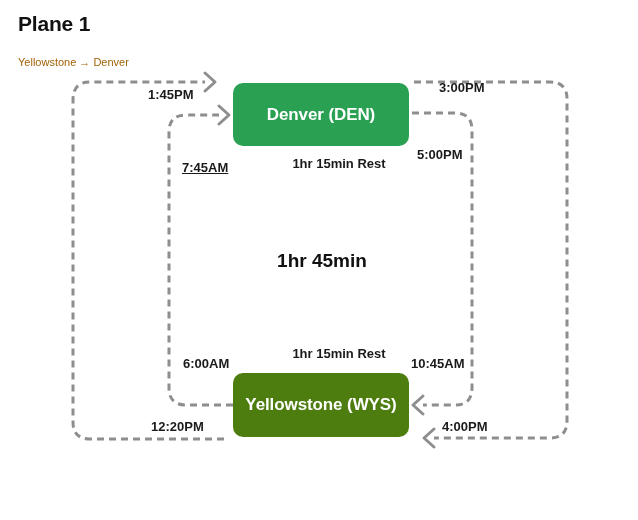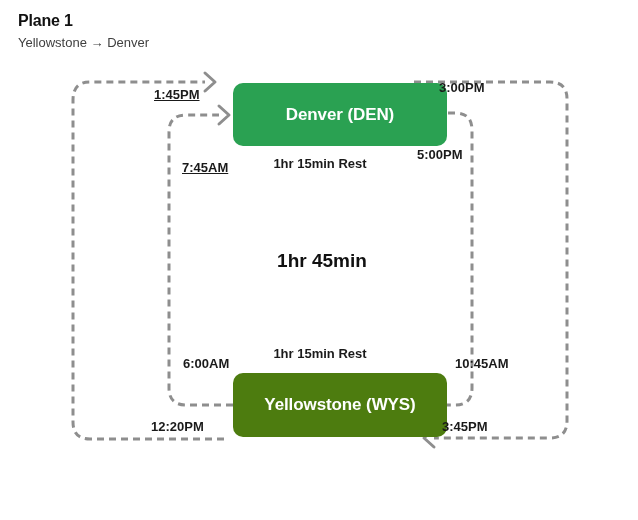--- a/index.html
+++ b/index.html
@@ -6,49 +6,49 @@
   .stage {
     position: relative;
     width: 638px;
     height: 520px;
     background: #ffffff;
     overflow: hidden;
     font-family: "Liberation Sans", "DejaVu Sans", sans-serif;
   }
   .header { position: absolute; left: 18px; top: 12px; }
   .title {
-    font-size: 16px;
+    font-size: 21px;
     font-weight: 700;
     color: #111111;
     letter-spacing: -0.2px;
     line-height: 1.1;
   }
   .subtitle {
-    margin-top: 5px;
-    font-size: 13px;
-    color: #404040;
+    margin-top: 21px;
+    font-size: 11px;
+    color: #a16207;
   }
   svg.routes { position: absolute; left: 0; top: 0; }
   .route {
     fill: none;
     stroke: #8e8e8e;
     stroke-width: 3;
     stroke-dasharray: 7 5;
   }
   .arrowhead {
     fill: none;
     stroke: #8e8e8e;
     stroke-width: 3;
     stroke-linecap: round;
     stroke-linejoin: round;
   }
   .node {
     position: absolute;
     left: 233px;
-    width: 214px;
+    width: 176px;
     height: 63px;
     border-radius: 10px;
     display: flex;
     align-items: center;
     justify-content: center;
     color: #ffffff;
     font-size: 17px;
     font-weight: 700;
     letter-spacing: -0.1px;
   }
@@ -56,44 +56,44 @@
   .node-wys { top: 373px; height: 64px; }
   .tlabel {
     position: absolute;
     font-size: 13px;
     font-weight: 600;
     color: #1a1a1a;
     white-space: nowrap;
   }
   .clabel {
     position: absolute;
-    left: 231px;
+    left: 250px;
     width: 178px;
     text-align: center;
     font-size: 13px;
     font-weight: 600;
     color: #1a1a1a;
     white-space: nowrap;
   }
   .duration {
     position: absolute;
     left: 233px;
     width: 178px;
     text-align: center;
     top: 250px;
     font-size: 19px;
     font-weight: 700;
     color: #111111;
   }
-  .lbl-145pm  { left: 154px; top: 87px; text-decoration: underline; }
+  .lbl-145pm  { left: 148px; top: 87px; }
   .lbl-745am  { left: 182px; top: 160px; text-decoration: underline; }
   .lbl-300pm  { left: 439px; top: 80px; }
   .lbl-900pm  { left: 417px; top: 147px; }
   .lbl-600am  { left: 183px; top: 356px; }
-  .lbl-1045am { left: 411px; top: 356px; margin-left: 44px; }
+  .lbl-1045am { left: 411px; top: 356px; }
   .lbl-1200pm { left: 151px; top: 419px; }
   .lbl-445pm  { left: 442px; top: 419px; }
   .rest-top    { top: 156px; }
   .rest-bottom { top: 346px; }
 </style>
 </head>
 <body>
 
 <div class="stage">
 
@@ -125,20 +125,20 @@
     <span>Yellowstone (WYS)</span>
   </div>
 
   <div class="tlabel lbl-145pm">1:45PM</div>
   <div class="tlabel lbl-745am">7:45AM</div>
   <div class="tlabel lbl-300pm">3:00PM</div>
   <div class="tlabel lbl-900pm">5:00PM</div>
   <div class="tlabel lbl-600am">6:00AM</div>
   <div class="tlabel lbl-1045am">10:45AM</div>
   <div class="tlabel lbl-1200pm">12:20PM</div>
-  <div class="tlabel lbl-445pm">3:45PM</div>
+  <div class="tlabel lbl-445pm">4:00PM</div>
 
   <div class="clabel rest-top">1hr 15min Rest</div>
   <div class="clabel rest-bottom">1hr 15min Rest</div>
 
   <div class="duration">1hr 45min</div>
 
 </div>
 
 </body></html>

